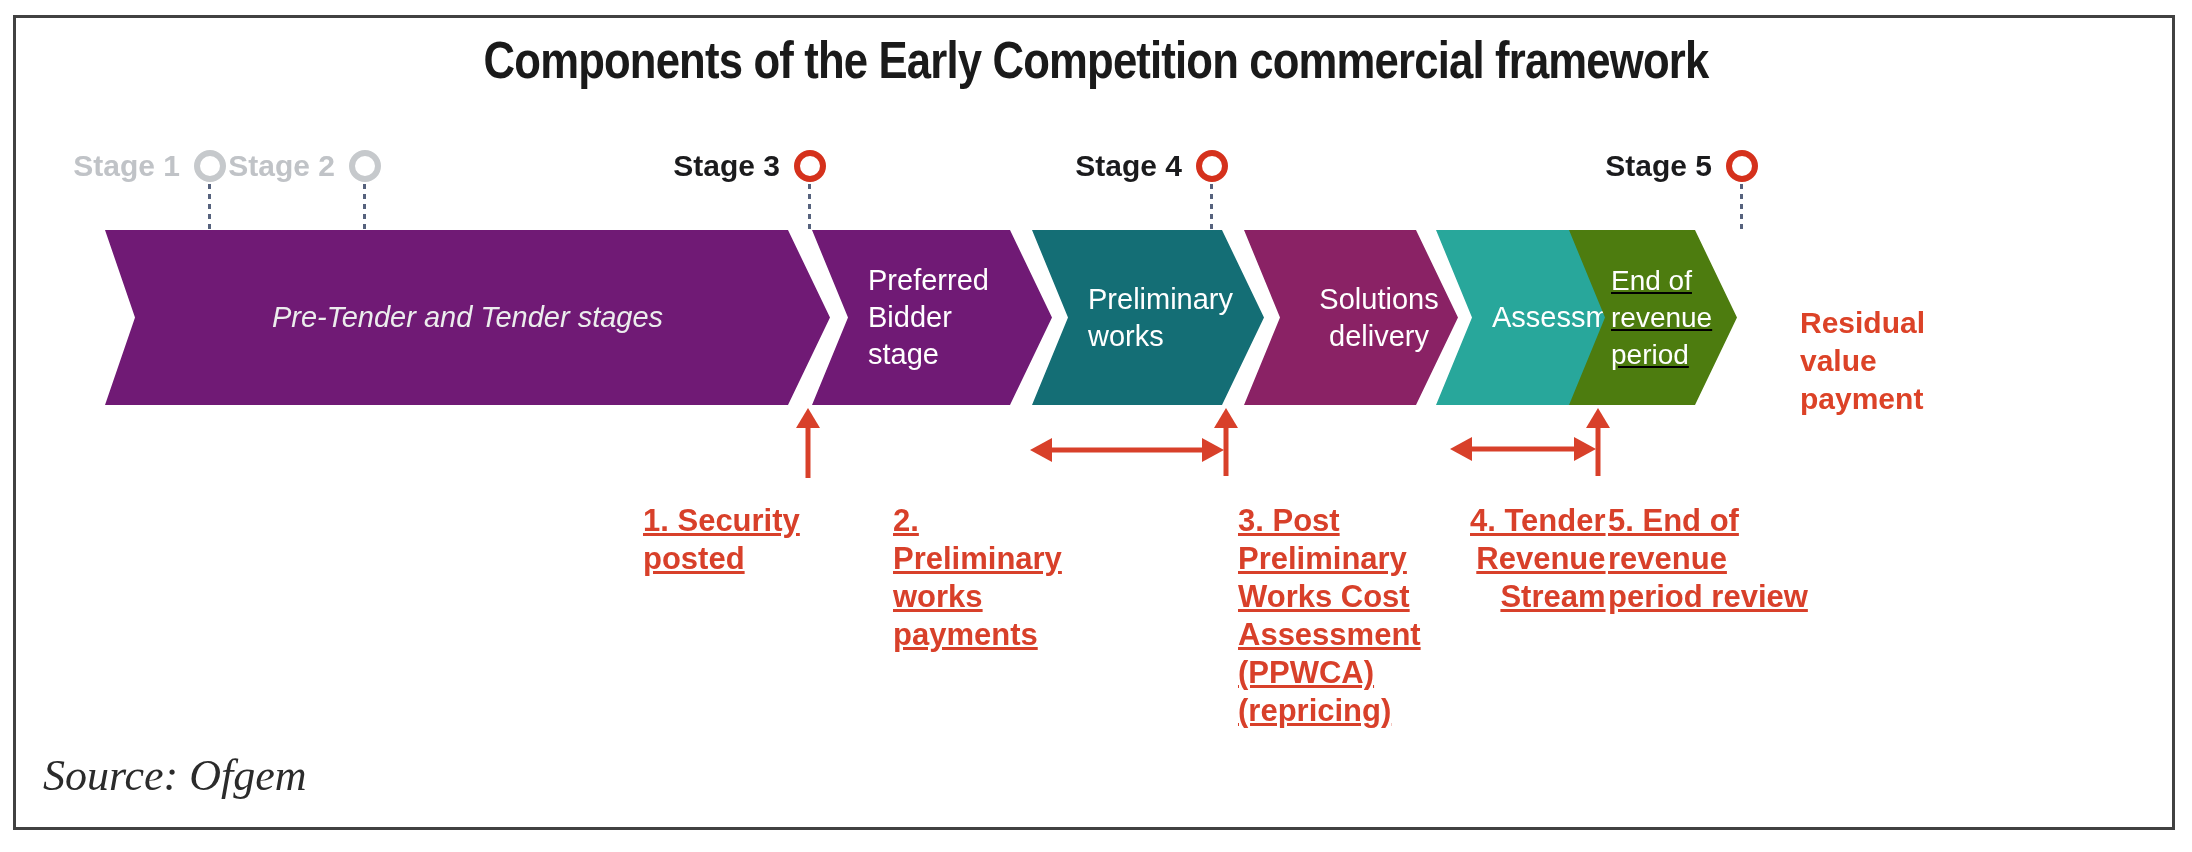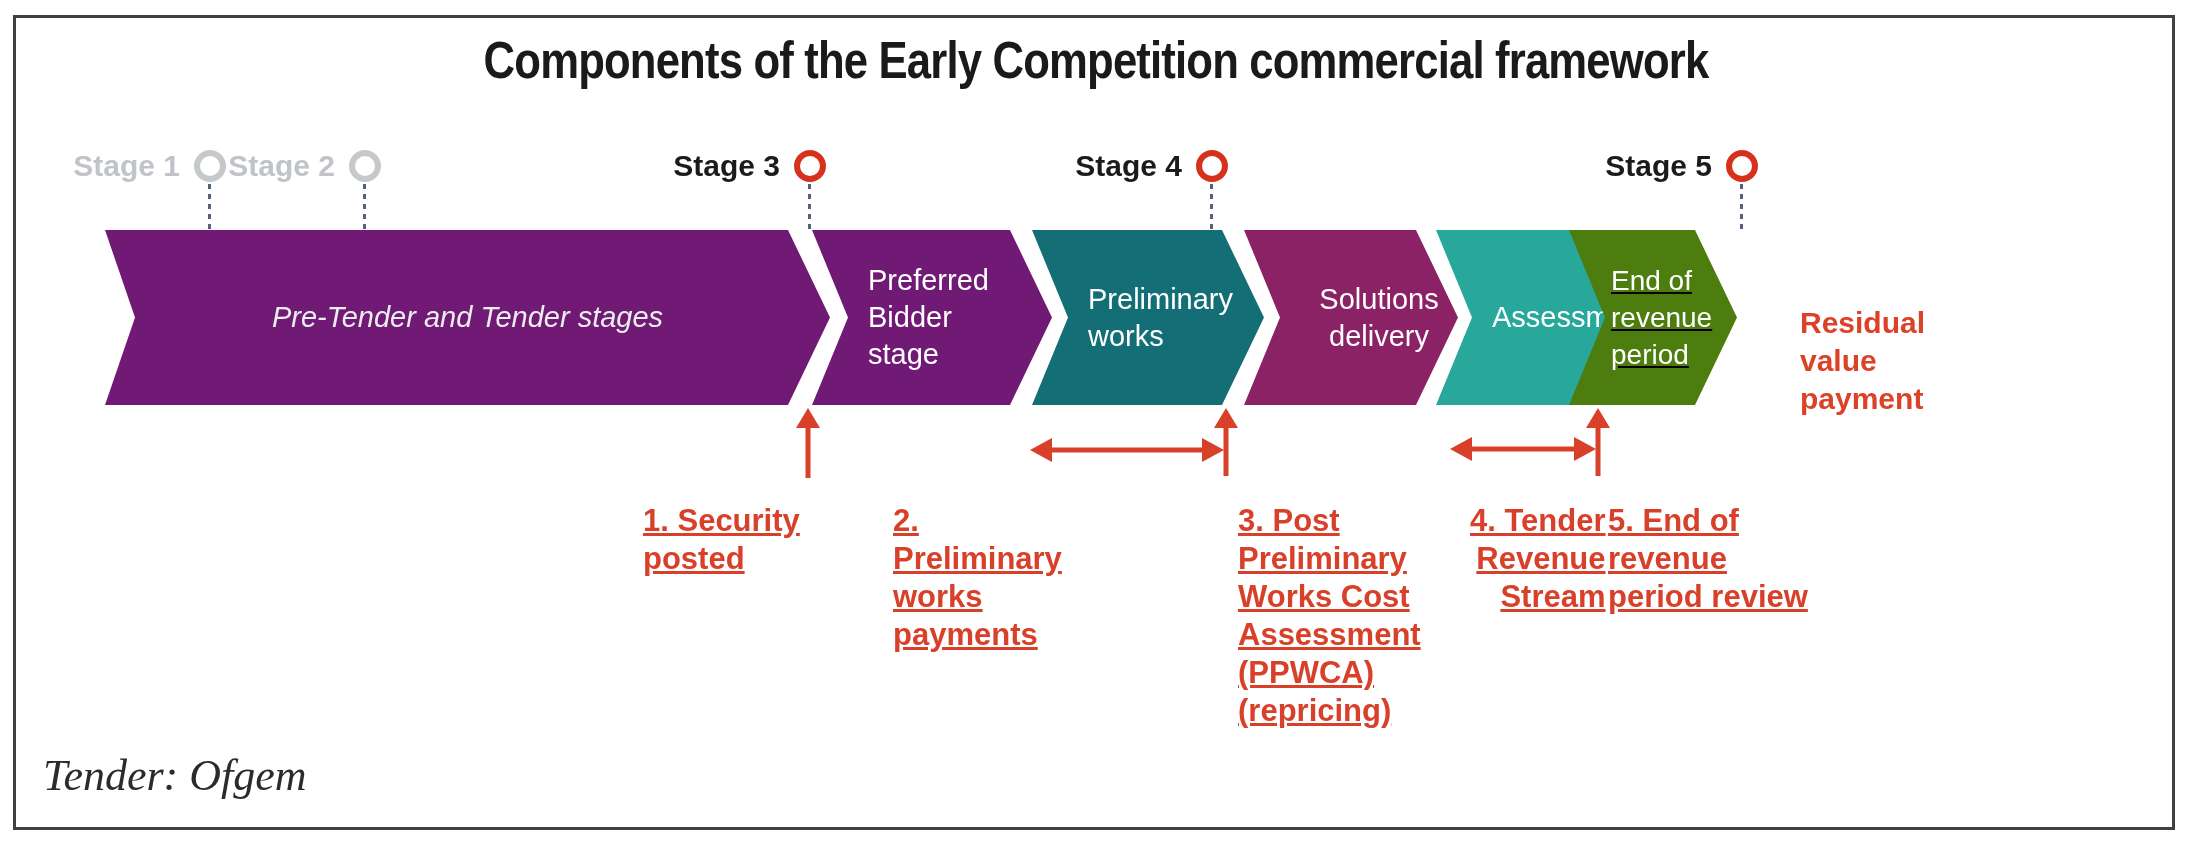--- a/index.html
+++ b/index.html
@@ -138,15 +138,15 @@
       <polygon points="1450,449 1472,437 1472,461" stroke="none"></polygon>
       <polygon points="1596,449 1574,437 1574,461" stroke="none"></polygon>
     </g>
 
     <g>
       <line x1="1598" y1="476" x2="1598" y2="424" stroke-width="5"></line>
       <polygon points="1598,408 1586,428 1610,428" stroke="none"></polygon>
     </g>
   </svg>
 
-  <div class="source">Tender: Ofgem</div>
+  <div class="source">Source: Ofgem</div>
 
 </div>
 
 </body></html>

